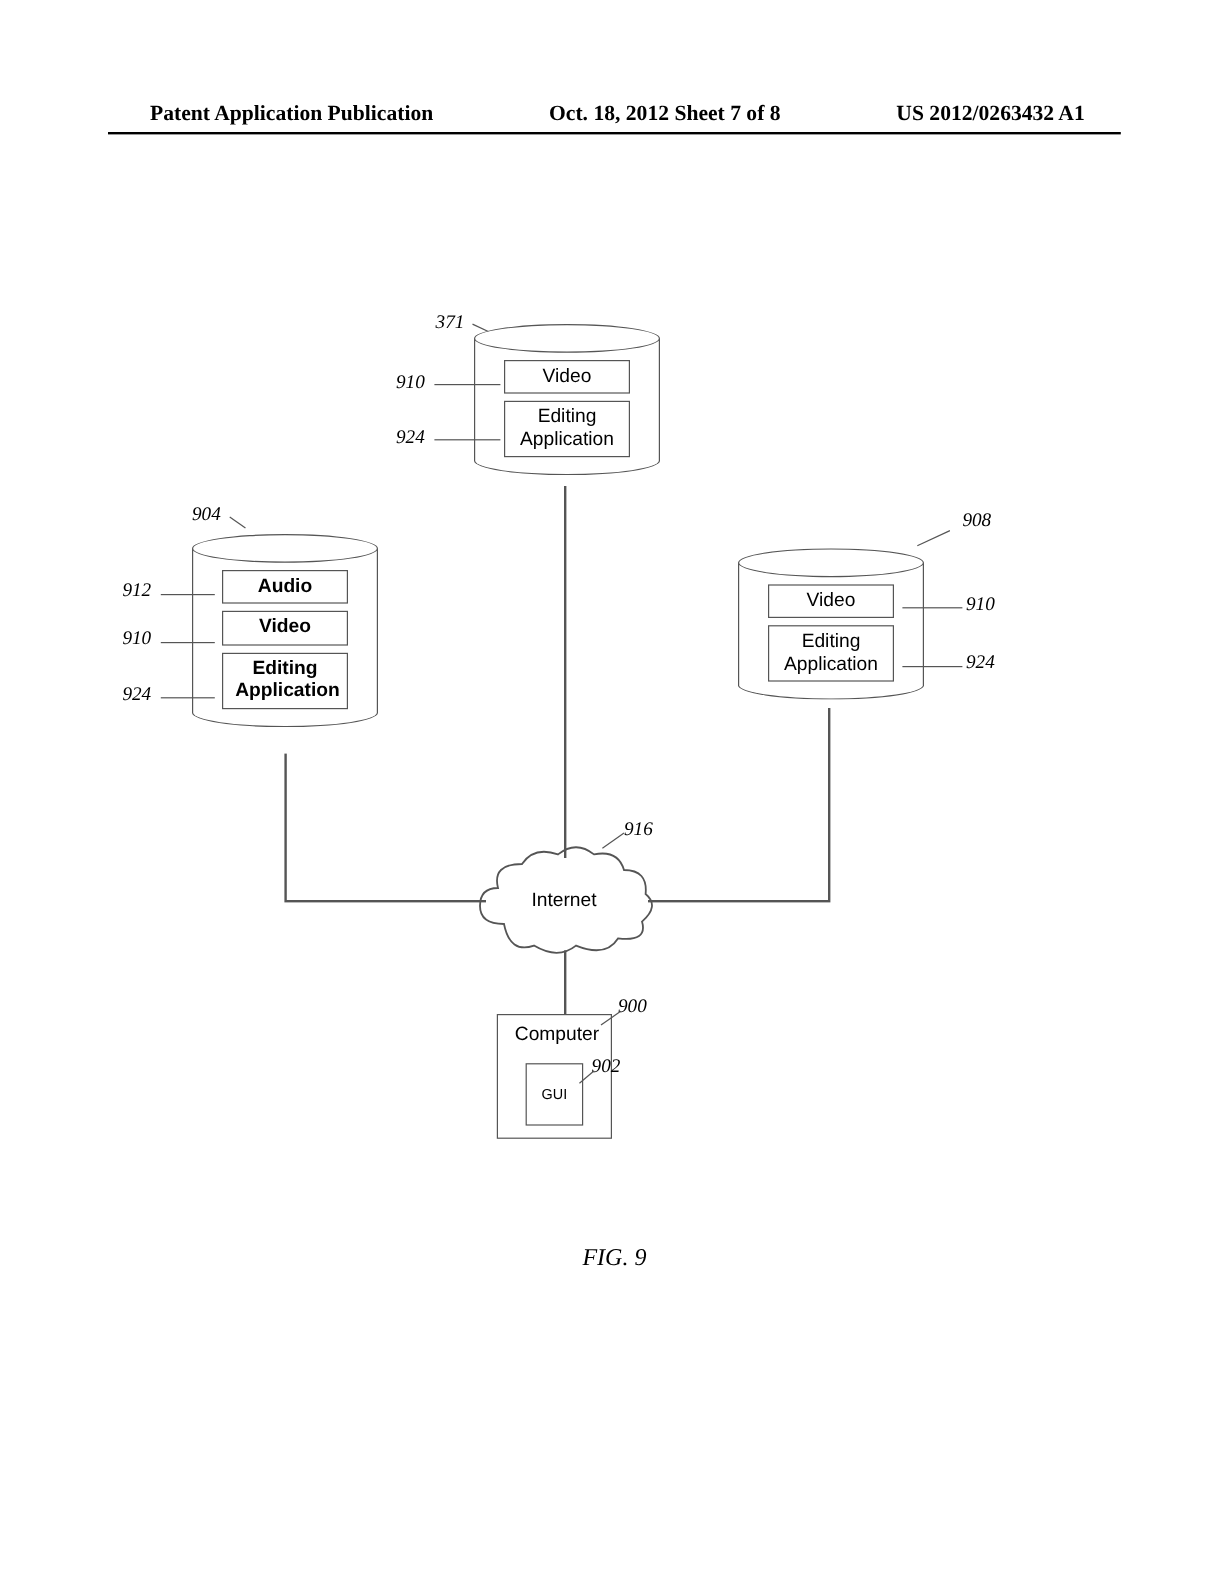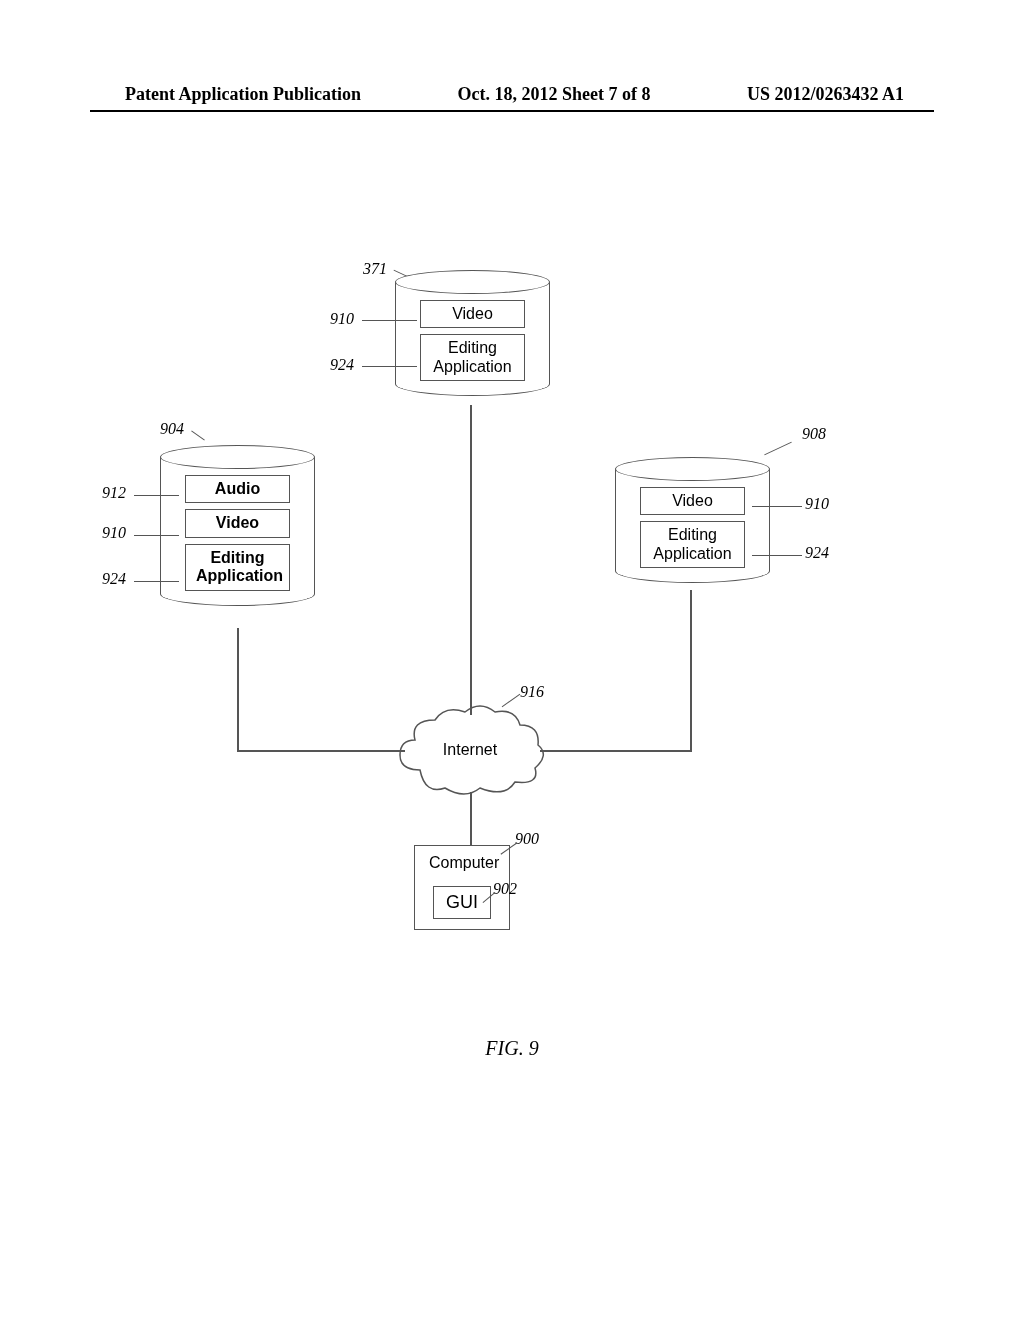--- a/index.html
+++ b/index.html
@@ -91,24 +91,24 @@
       position: absolute;
       border: 1.5px solid #555;
       padding: 8px 14px 10px;
       font-family: Arial, sans-serif;
       font-size: 16px;
       text-align: center;
       background: #fff;
     }
     .gui-box {
       border: 1.5px solid #555;
-      padding: 5px 12px;
+      padding: 18px 12px;
       margin-top: 14px;
       display: inline-block;
-      font-size: 18px;
+      font-size: 12px;
     }
     .connector {
       position: absolute;
       background: #555;
     }
     .fig-caption {
       position: absolute;
       bottom: 260px;
       left: 0; right: 0;
       text-align: center;

